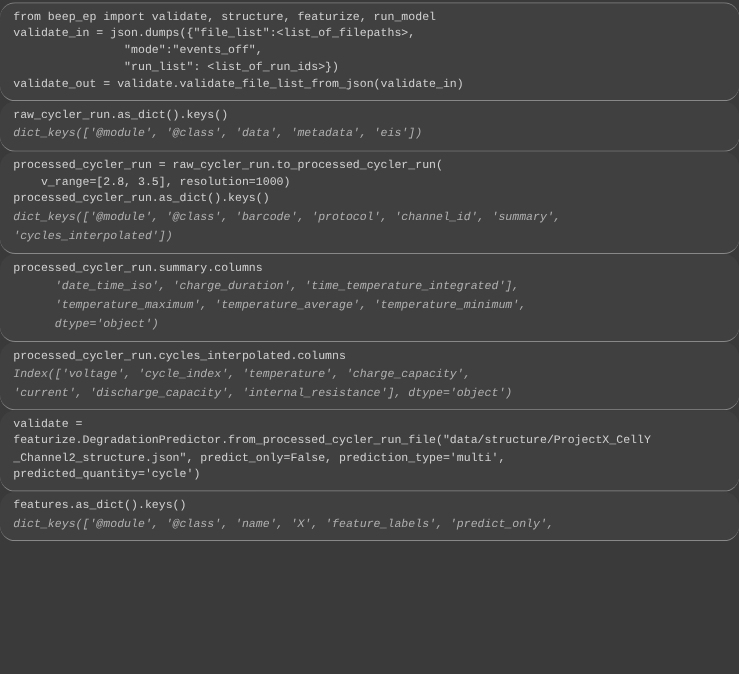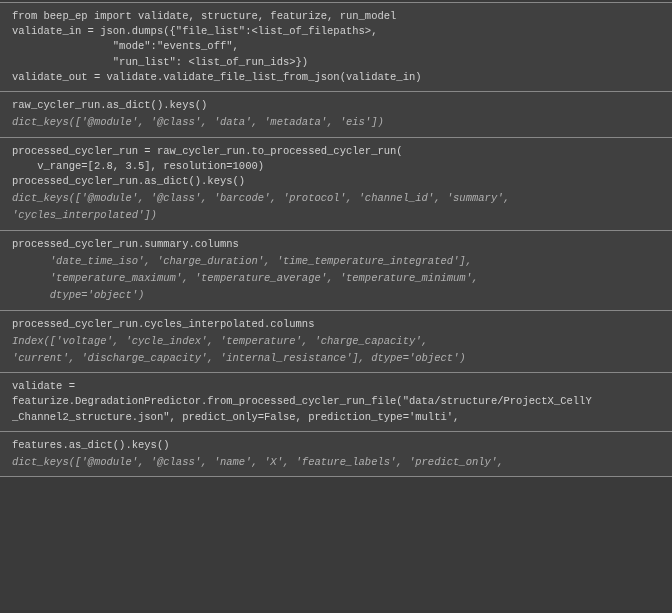--- a/index.html
+++ b/index.html
@@ -1,15 +1,15 @@
 <!DOCTYPE html>
 <html><head>
 <meta charset="utf-8">
 <style>
-  * { margin: 0; padding: 0; box-sizing: border-box; }
+  * { margin: 0; padding: 0; box-sizing: border-box; border-radius: 14px; }
   body {
     background: #3a3a3a;
     width: 672px;
     height: 613px;
     font-family: 'Consolas', 'Monaco', 'Courier New', monospace;
     font-size: 10.5px;
     line-height: 1.45;
     color: #d4d4d4;
     overflow: hidden;
     filter: blur(0.6px);
@@ -54,18 +54,19 @@
     </div>
     <div class="cell">
       <div class="code-line">processed_cycler_run.cycles_interpolated.columns</div>
       <div class="code-line output">Index(['voltage', 'cycle_index', 'temperature', 'charge_capacity',</div>
       <div class="code-line output">'current', 'discharge_capacity', 'internal_resistance'], dtype='object')</div>
     </div>
     <div class="cell">
       <div class="code-line">validate =</div>
       <div class="code-line">featurize.DegradationPredictor.from_processed_cycler_run_file("data/structure/ProjectX_CellY</div>
       <div class="code-line">_Channel2_structure.json", predict_only=False, prediction_type='multi',</div>
+      <div class="code-line">predicted_quantity='cycle')</div>
     </div>
     <div class="cell">
       <div class="code-line">features.as_dict().keys()</div>
       <div class="code-line output">dict_keys(['@module', '@class', 'name', 'X', 'feature_labels', 'predict_only',</div>
     </div>
   </div>
 
 </body></html>

